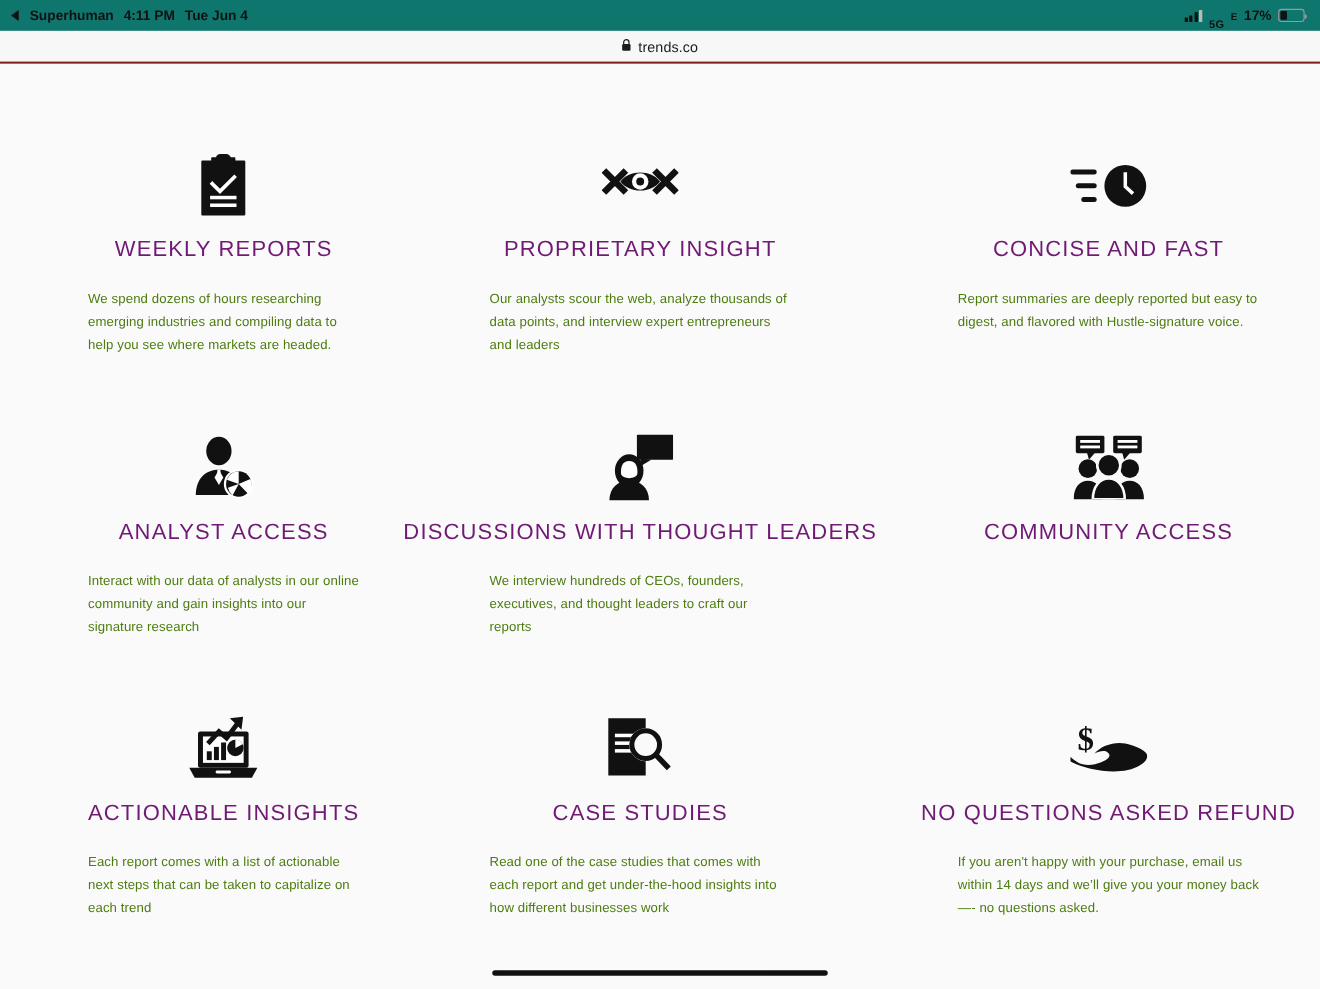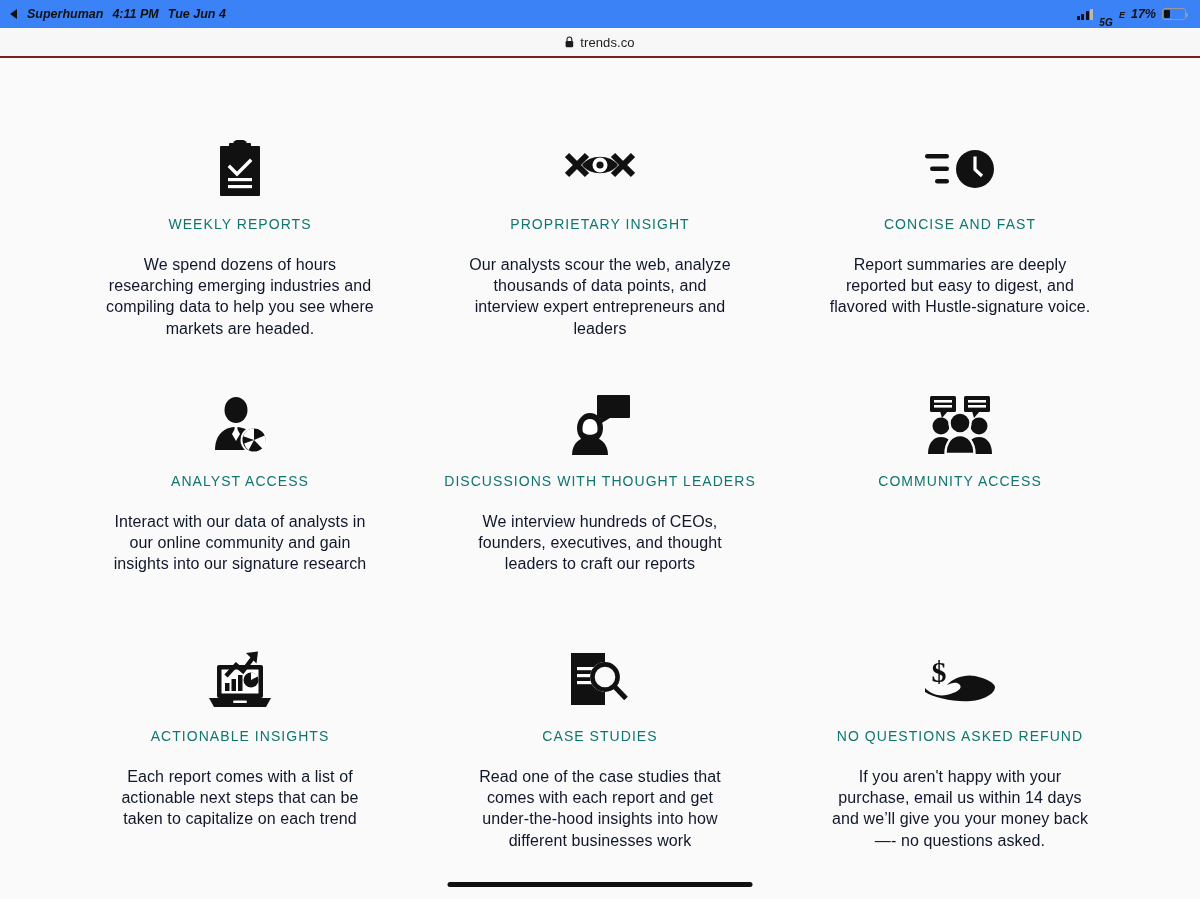--- a/index.html
+++ b/index.html
@@ -7,30 +7,29 @@
     width: 1200px; height: 899px;
     background: #ffffff;
     font-family: "Liberation Sans", sans-serif;
     overflow: hidden;
   }
 
   
   #status-bar {
     height: 28px;
     width: 100%;
-    background: #3b82f6;
+    background: #0f766e;
     display: flex;
     justify-content: space-between;
     padding: 0 14px 0 10px;
     font-size: 12.5px;
     font-weight: bold;
     color: #111;
     position: relative;
     z-index: 5;
-    font-style: italic;
   }
   .sb-left { display: flex; align-items: center; gap: 9px; }
   .sb-back-arrow {
     width: 0; height: 0;
     border-top: 5px solid transparent;
     border-bottom: 5px solid transparent;
     border-right: 7px solid #111;
     margin-right: 1px;
   }
   .sb-right { display: flex; align-items: center; gap: 6px; }
@@ -99,33 +98,33 @@
   }
   .feature-icon {
     height: 78px;
     display: flex;
     align-items: center;
     justify-content: center;
     margin-bottom: 8px;
   }
   .feature-icon svg { display: block; }
   .feature-title {
-    color: #0f766e;
-    font-size: 14px;
+    color: #701a75;
+    font-size: 20px;
     letter-spacing: 1.05px;
     text-align: center;
     font-weight: 400;
     margin-bottom: 22px;
     white-space: nowrap;
   }
   .feature-body {
-    color: #0f172a;
-    font-size: 16px;
+    color: #4d7c0f;
+    font-size: 12px;
     line-height: 21.2px;
-    text-align: center;
+    text-align: left;
     max-width: 274px;
     letter-spacing: .1px;
   }
 
   
   .row2 .feature-icon { height: 80px; }
   .row3 .feature-icon { height: 80px; }
 
   
   #home-indicator {

